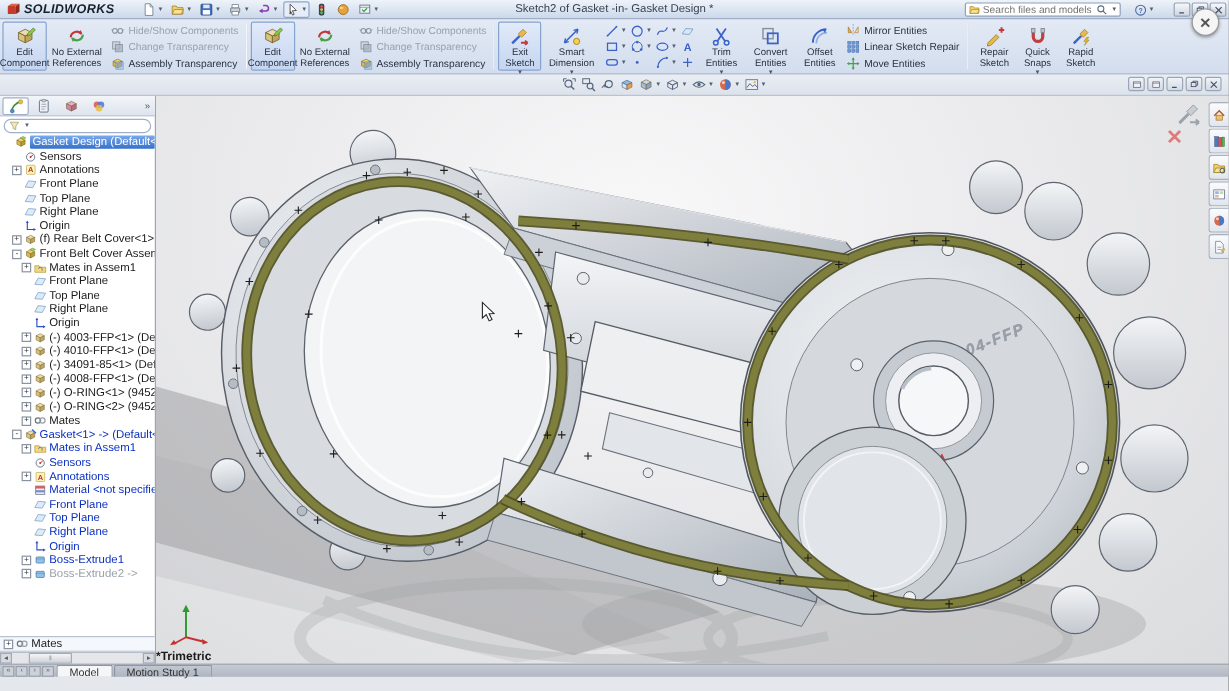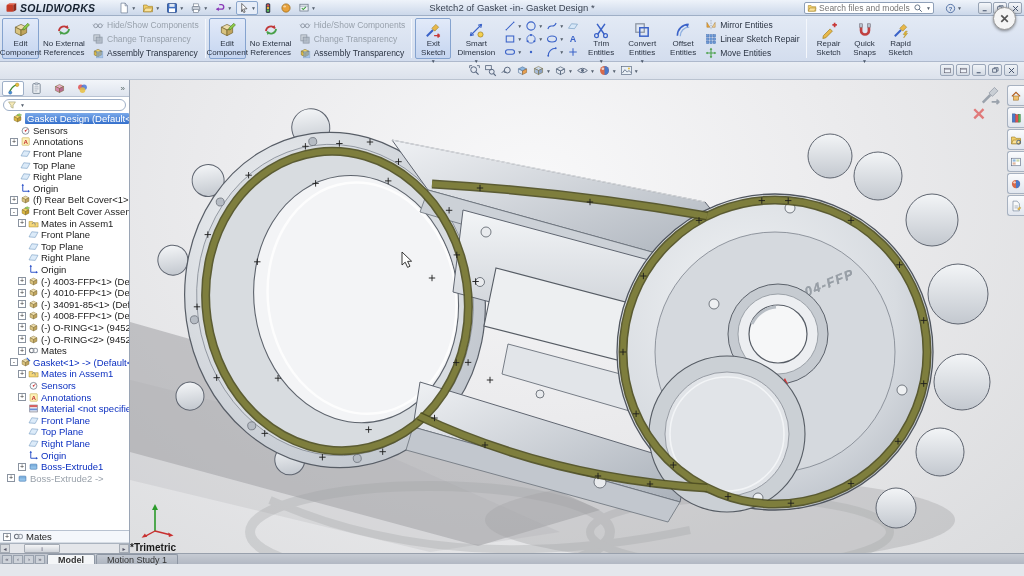--- a/index.html
+++ b/index.html
@@ -72,21 +72,21 @@
 .cx{color:#e06868;font-size:17px;font-weight:bold;margin-right:16px;margin-top:-2px;opacity:.85}
 .taskpane{position:absolute;right:0;top:5px;width:17px;display:flex;flex-direction:column;gap:1px;z-index:9}
 .tpb{width:17px;height:21px;background:linear-gradient(#fafbfd,#e1e6ee);border:1px solid #a7b1c0;border-right:0;border-radius:3px 0 0 3px;display:flex;align-items:center;justify-content:center}
 .triad{position:absolute;left:6px;bottom:14px;z-index:7}
 .orientlabel{position:absolute;left:0;bottom:0;font-size:10px;font-weight:bold;color:#1a1a1a;z-index:7}
 
 .doctabs{position:absolute;left:0;top:553px;width:100%;height:11px;background:linear-gradient(#c6cbd3,#b2b8c3);border-top:1px solid #98a0ac;display:flex;align-items:stretch;font-size:9px;z-index:40}
 .dnav{display:flex;align-items:center;gap:1px;padding:0 2px}
 .dnb{width:10px;height:9px;background:#cdd2d9;border:1px solid #99a2ae;font-size:6px;line-height:7px;text-align:center;color:#556}
 .dtab{padding:0 10px;display:flex;align-items:center;border:1px solid #8d96a3;border-bottom:0;background:linear-gradient(#c2c8d1,#aeb5c0);color:#333;border-radius:2px 2px 0 0;margin-right:1px;white-space:nowrap}
-.dtab.active{background:#f4f6f8;font-weight:bold}
+.dtab.active{background:#f4f6f8;font-weight:normal}
 .statusbar{position:absolute;left:0;top:564px;width:100%;height:12px;background:linear-gradient(#f0f3f7,#dde2ea);border-top:1px solid #a8b0bc;font-size:9.5px;color:#222;z-index:40}
 .statusbar span{position:absolute;top:0;line-height:11px;white-space:nowrap}
 .sbicon{position:absolute;left:1010px;top:1px;width:9px;height:9px;border-radius:50%;background:radial-gradient(circle at 35% 30%,#ffe9a0,#e7b52f);border:1px solid #a8861f}
 .sbcaret{font-size:5px;color:#556}
 </style>
 </head>
 <body>
 
 <div id="app">
 
@@ -1129,21 +1129,21 @@
           <span class="ticon">
             <span class="ic">
               <svg width="11" height="11" viewBox="0 0 16 16">
                 <rect x="3" y="4.5" width="10" height="7.5" rx="1.2" fill="#92c2ea" stroke="#3a6ea8" stroke-width=".8"></rect>
                 <path d="M3 7h10" stroke="#3a6ea8" stroke-width=".5"></path>
               </svg>
             </span>
           </span>
           <span class="tlabel">Boss-Extrude1</span>
         </div>
-        <div class="trow gray" style="padding-left: 7px;">
+        <div class="trow gray" style="padding-left: 18px;">
           <span class="exp">+</span>
           <span class="ticon">
             <span class="ic">
               <svg width="11" height="11" viewBox="0 0 16 16">
                 <rect x="3" y="4.5" width="10" height="7.5" rx="1.2" fill="#92c2ea" stroke="#3a6ea8" stroke-width=".8"></rect>
                 <path d="M3 7h10" stroke="#3a6ea8" stroke-width=".5"></path>
               </svg>
             </span>
           </span>
           <span class="tlabel">Boss-Extrude2 -&gt;</span>

